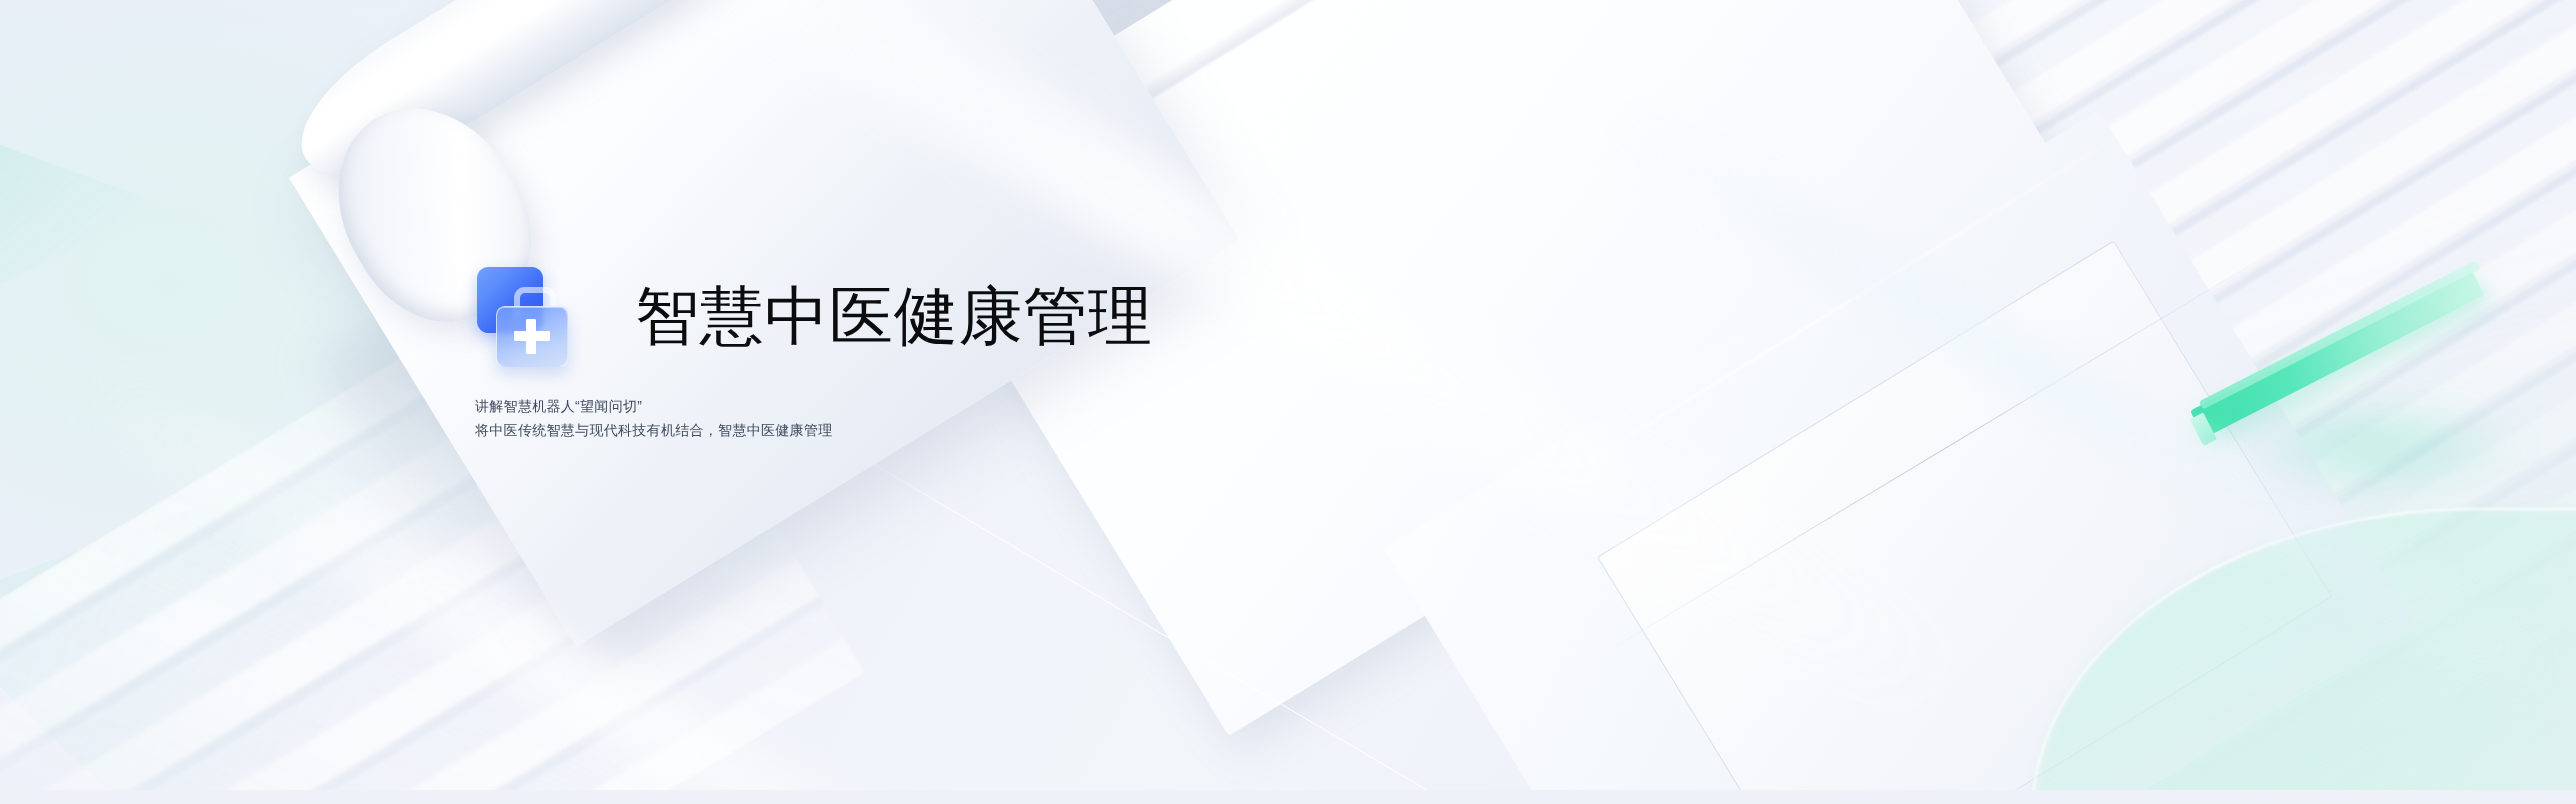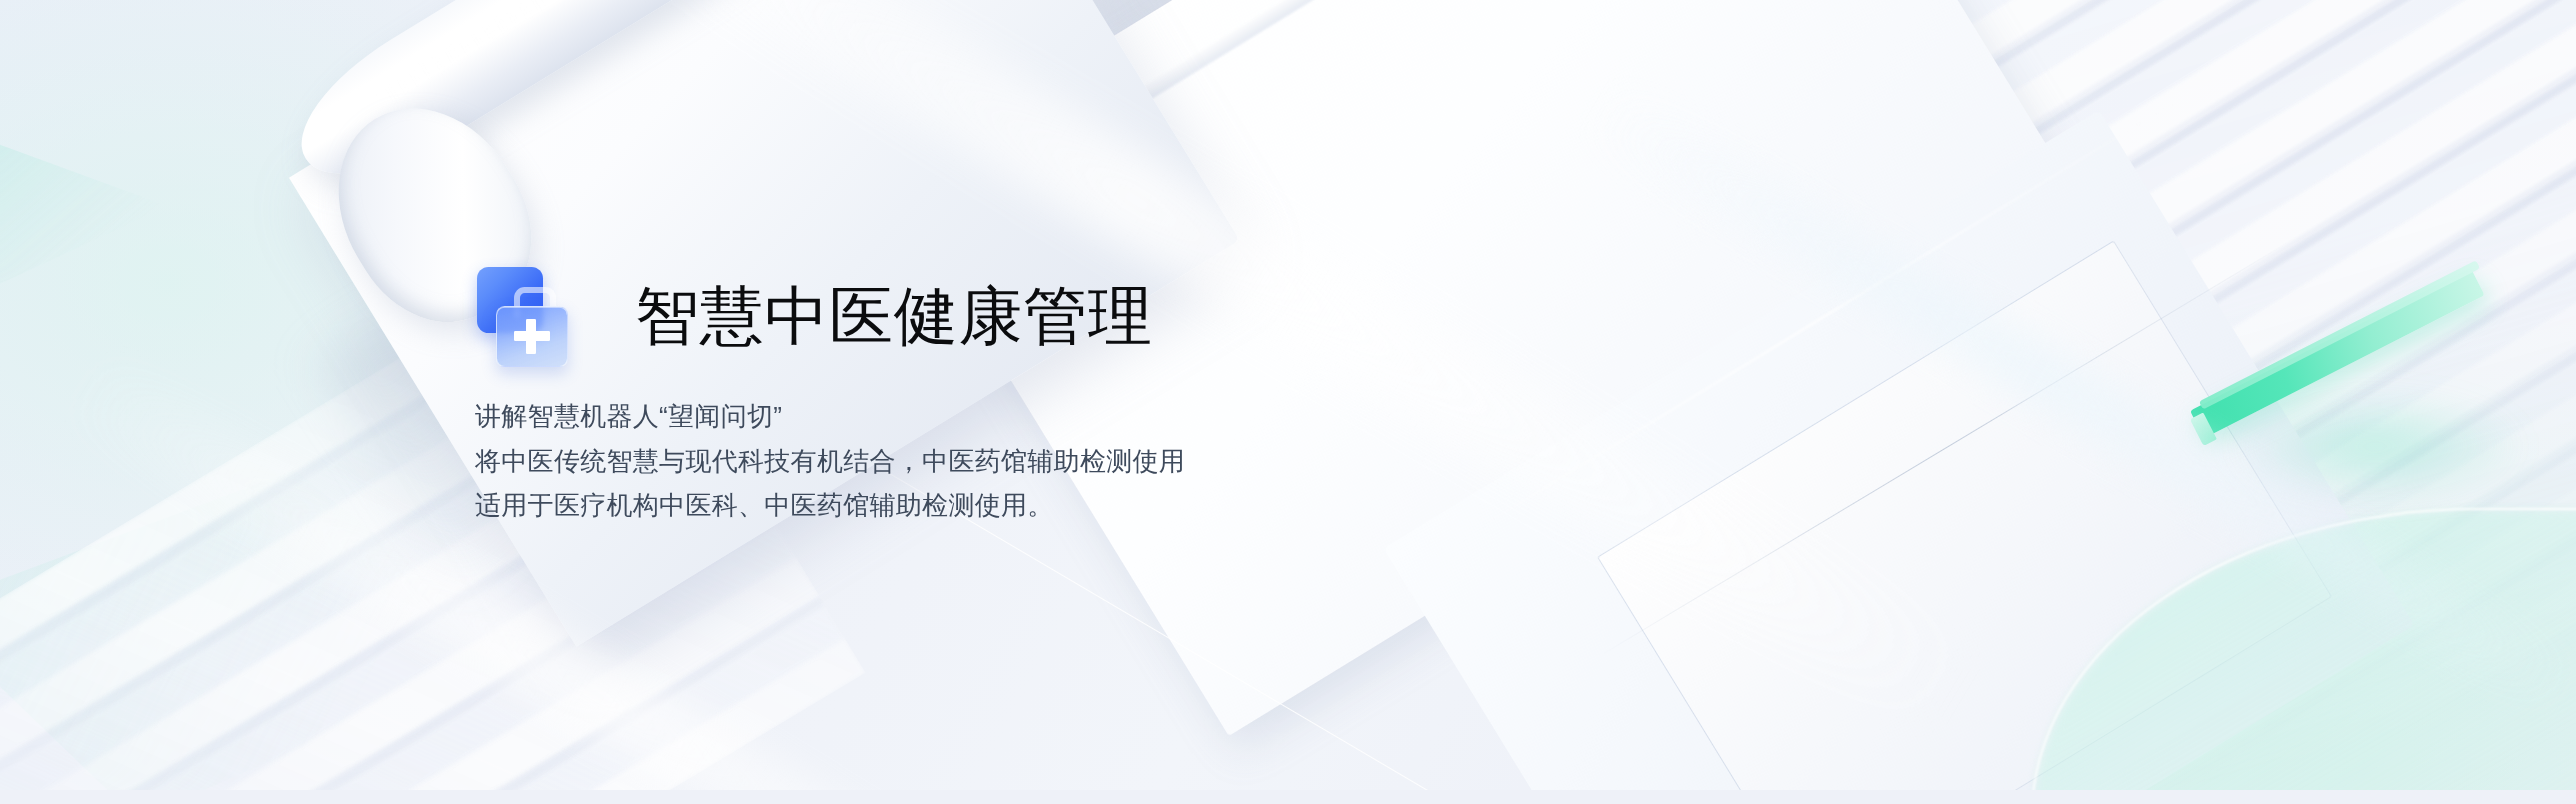--- a/index.html
+++ b/index.html
@@ -257,21 +257,21 @@
   #kit-plus-v{position:absolute;left:52px;top:54px;width:10px;height:35px;background:#fff;border-radius:1.3px;}
   #kit-plus-h{position:absolute;left:40px;top:66px;width:36px;height:10px;background:#fff;border-radius:1.3px;}
 
   #page-title{
     font-size:64px;line-height:1;letter-spacing:0.7px;
     color:#0b0c0e;font-weight:500;white-space:nowrap;
   }
 
   #desc{
     position:absolute;left:475px;top:394px;
-    font-size:26px;line-height:1.72;color:#3e4a5c;letter-spacing:0.3px;
+    font-size:14px;line-height:1.72;color:#3e4a5c;letter-spacing:0.3px;
   }
   #desc .line{white-space:nowrap;}
 </style>
 </head>
 <body>
 
 <div id="banner">
 
   <div class="layer" id="mint-tri"></div>
   <div class="layer" id="mint-tri2"></div>
@@ -321,19 +321,18 @@
         <div id="kit-front"></div>
         <div id="kit-plus-v"></div>
         <div id="kit-plus-h"></div>
       </div>
 
       <h1 id="page-title">智慧中医健康管理</h1>
     </div>
 
     <div id="desc">
       <div class="line">讲解智慧机器人“望闻问切”</div>
-      <div class="line">将中医传统智慧与现代科技有机结合，中医药馆辅助检测使用</div>
-      <div class="line">适用于医疗机构中医科、中医药馆辅助检测使用。</div>
+      <div class="line">将中医传统智慧与现代科技有机结合，智慧中医健康管理</div>
     </div>
 
   </div>
 </div>
 
 
 </body></html>

